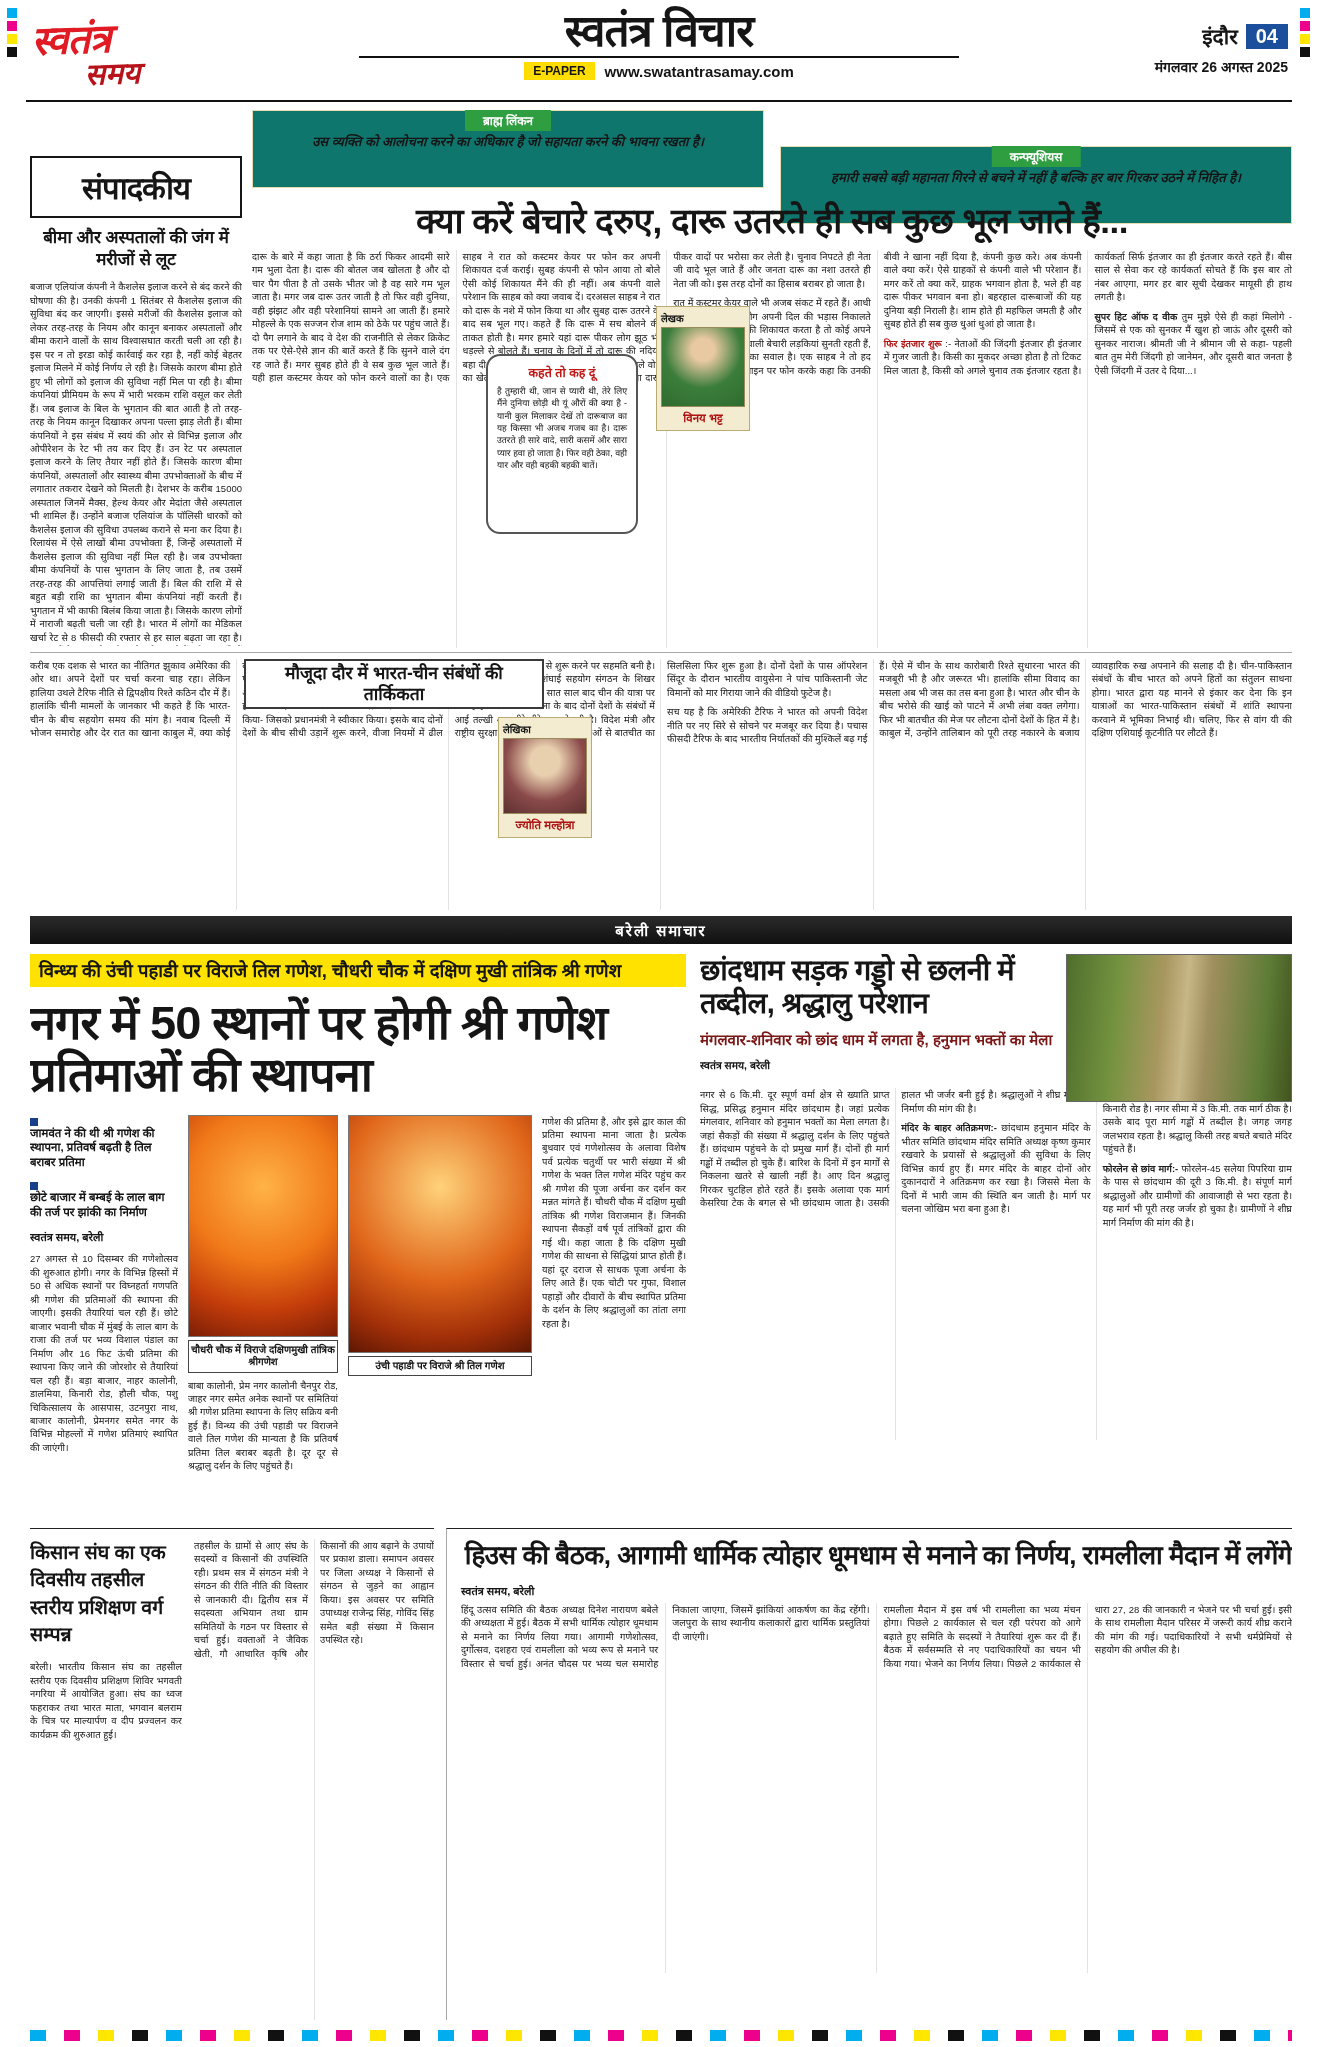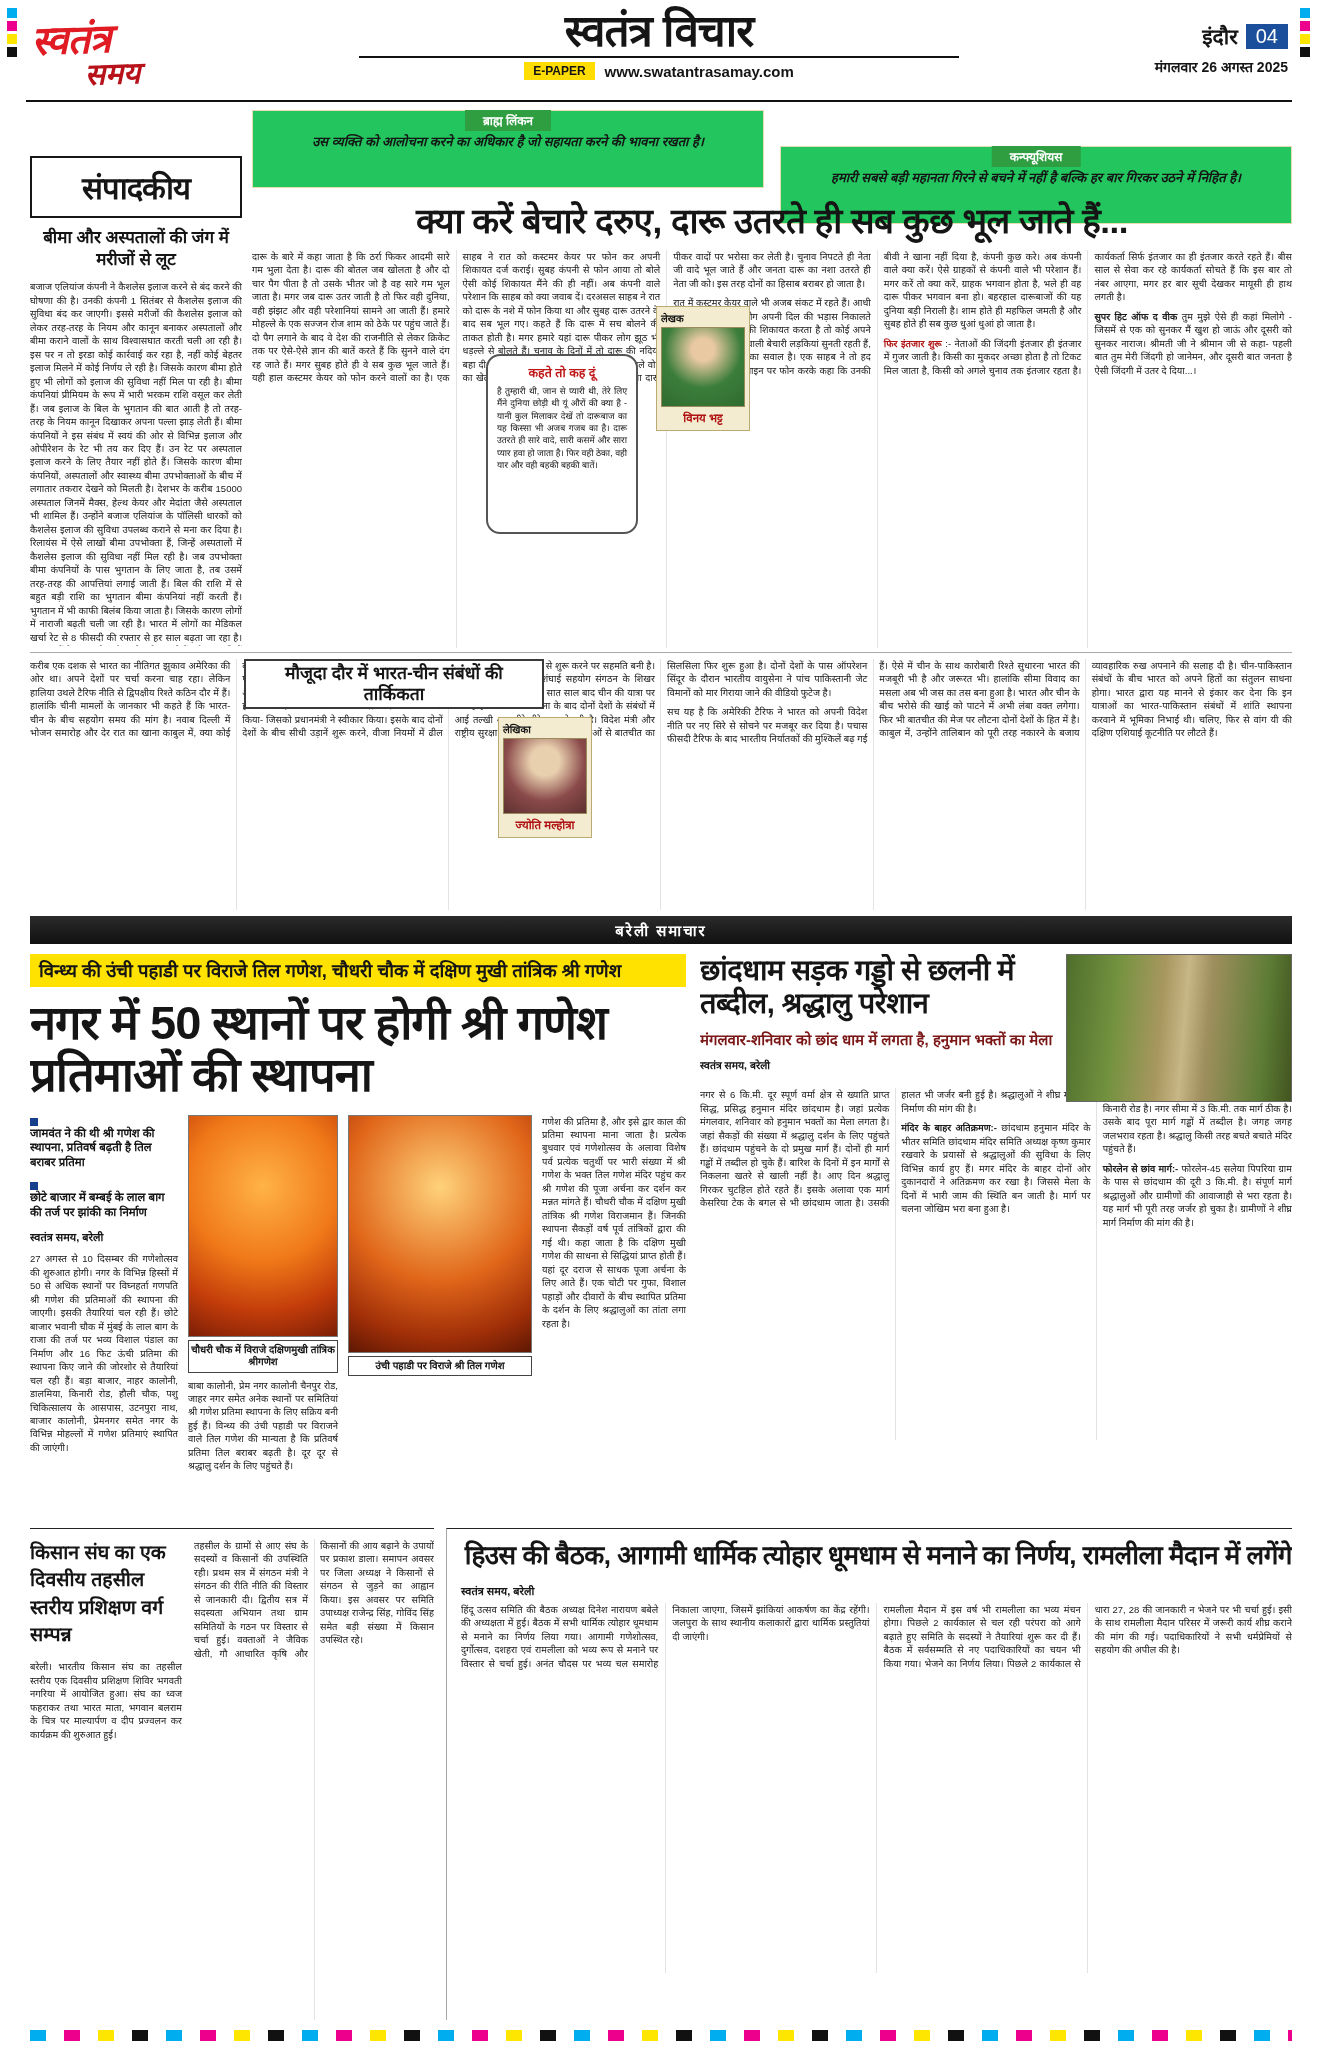--- a/index.html
+++ b/index.html
@@ -21,35 +21,35 @@
   .logo-top { font-size:40px; font-weight:800; font-style:italic; color:#e01b24; letter-spacing:-1px; }
   .logo-bottom { font-size:30px; font-weight:800; font-style:italic; color:#b8121a; margin:-12px 0 0 52px; }
   .mast-center { position:absolute; left:50%; transform:translateX(-50%); top:2px; width:600px; text-align:center; }
   .mast-title { font-size:44px; font-weight:800; letter-spacing:-1px; line-height:1.05; }
   .mast-sub { border-top:2px solid #111; margin-top:2px; padding-top:4px; display:flex; align-items:center; justify-content:center; gap:10px; }
   .epaper-badge { background:#ffdd00; font-weight:800; font-size:12px; padding:2px 9px; }
   .website { font-size:15px; font-weight:700; }
   .mast-right { position:absolute; right:4px; top:16px; text-align:right; }
   .city-row { display:flex; align-items:center; justify-content:flex-end; gap:8px; }
   .city { font-size:21px; font-weight:800; }
-  .pageno { background:#1b4f9c; color:#fff; font-size:20px; font-weight:400; padding:1px 10px; }
+  .pageno { background:#1b4f9c; color:#fff; font-size:20px; font-weight:700; padding:1px 10px; }
   .hdate { font-size:14px; font-weight:600; margin-top:7px; }
 
   
   .body-text { font-size:9.5px; line-height:1.42; text-align:justify; color:#1c1c1c; }
   .body-text p { margin-bottom:6px; }
   .body-text b { font-weight:800; }
 
   
   #editorial { position:absolute; left:30px; top:112px; width:212px; height:534px; overflow:hidden; }
   .ed-title { border:2.5px solid #161616; padding:8px 4px; text-align:center; font-size:31px; font-weight:800; letter-spacing:-1px;margin-top:44px; }
   .ed-headline { font-size:17px; font-weight:800; text-align:center; line-height:1.3; margin:9px 0; }
 
   
-  .quote-box { position:absolute; top:110px; width:512px; height:78px; background:#22c55e; border:1px solid #e6dcb2; text-align:center; padding:14px 20px 6px; }
+  .quote-box { position:absolute; top:110px; width:512px; height:78px; background:#0f766e; border:1px solid #e6dcb2; text-align:center; padding:14px 20px 6px; }
   #quote-1 { left:252px; } #quote-2 { left:780px;margin-top:36px; }
   .quote-author { position:absolute; top:-1px; left:50%; transform:translateX(-50%); background:#2f9e41; color:#fff; font-size:12px; font-weight:800; padding:2px 18px; white-space:nowrap; }
   .quote-text { font-size:13px; font-weight:700; font-style:italic; line-height:1.4; margin-top:8px; }
 
   
   #lead-headline { position:absolute; left:252px; top:196px; width:1040px; font-size:35px; font-weight:900; text-align:center; letter-spacing:-0.5px; }
   #lead-body { position:absolute; left:252px; top:250px; width:1040px; height:398px; overflow:hidden; }
   .cols5 { column-count:5; column-gap:13px; column-rule:1px solid #e3e3e3; height:100%; }
   .lead-in-red { color:#b01414; font-weight:800; }
   .inset { position:absolute; left:234px; top:104px; width:152px; height:180px; background:#fff; border:2px solid #555; border-radius:14px; padding:8px 9px; overflow:hidden; }

